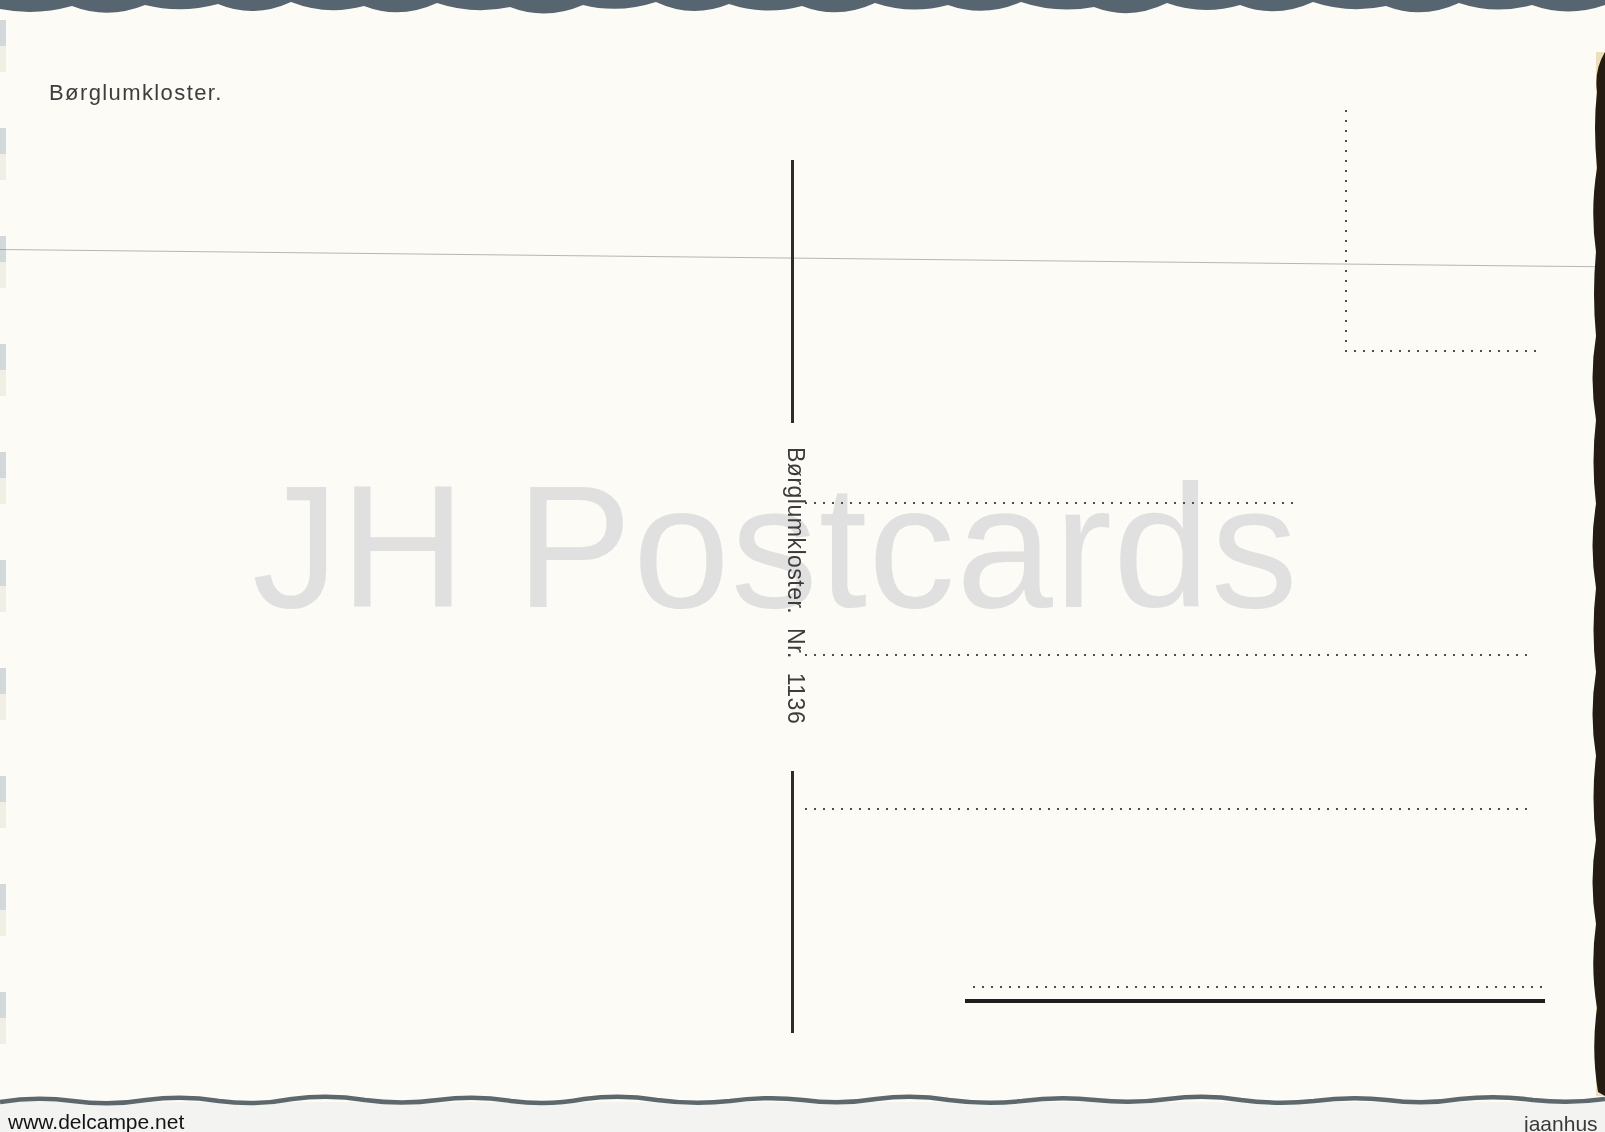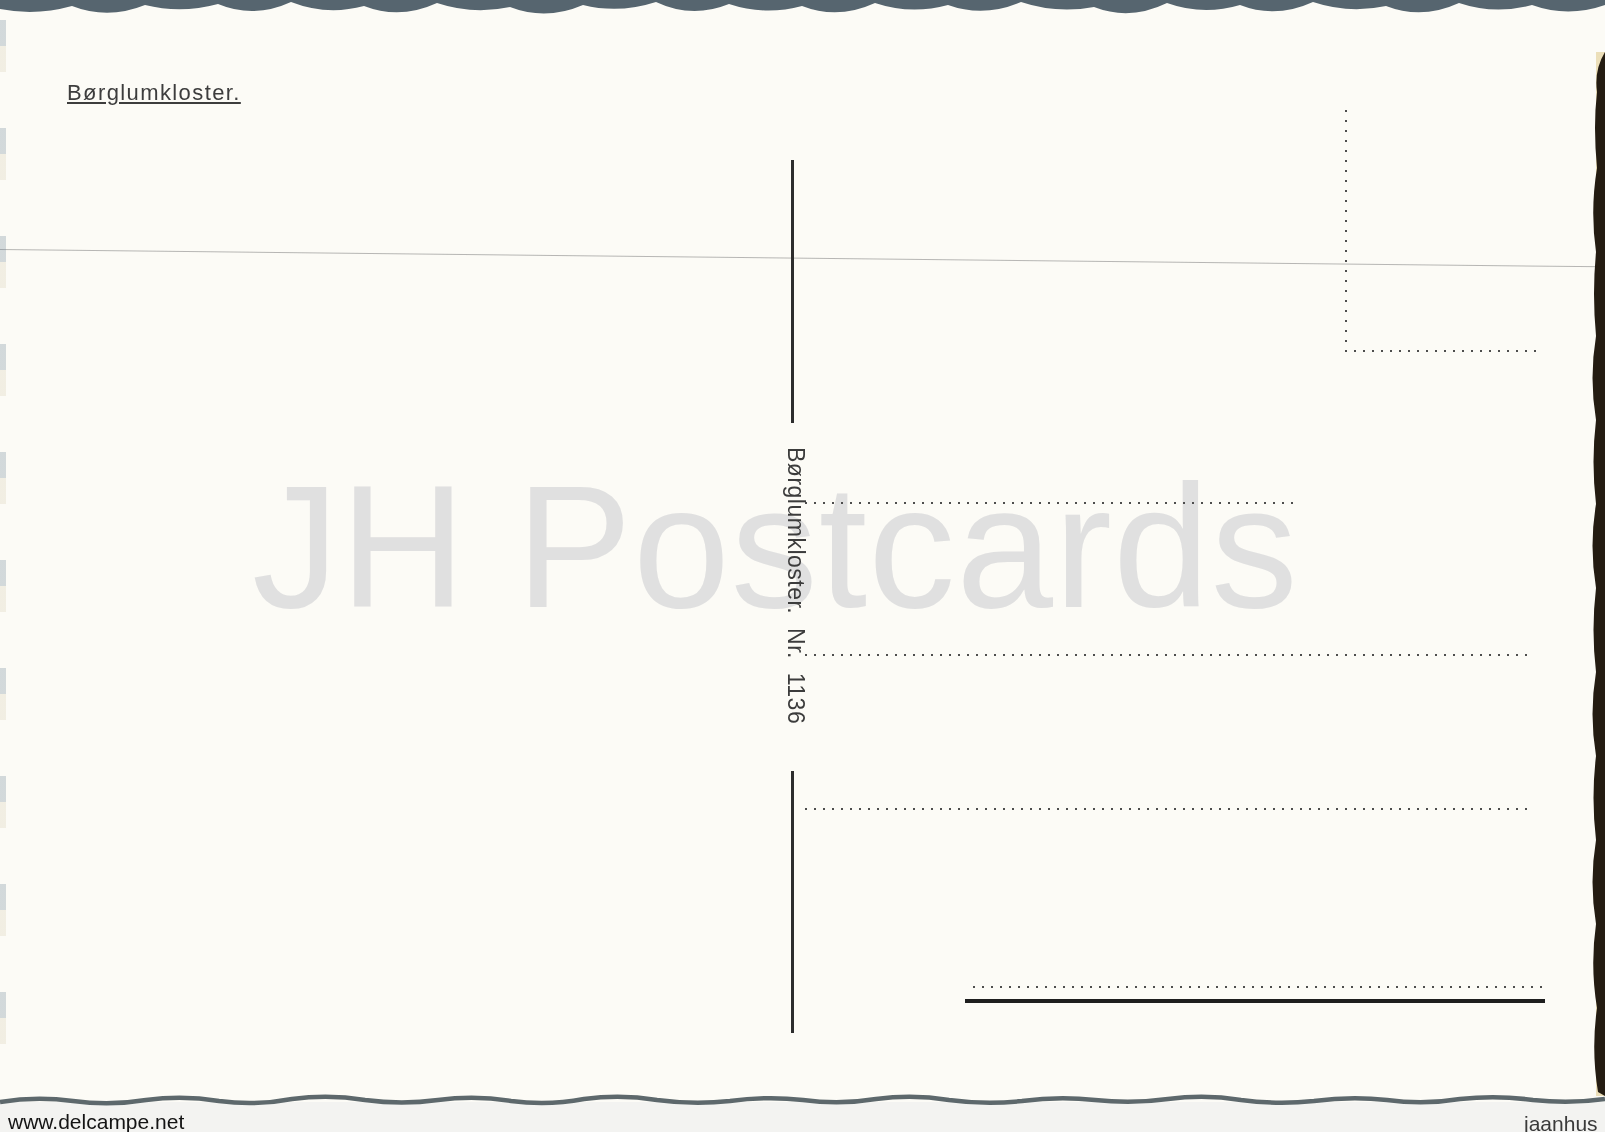--- a/index.html
+++ b/index.html
@@ -21,24 +21,23 @@
   .left-edge{
     position:absolute;left:0;top:20px;width:6px;height:1080px;
     background:repeating-linear-gradient(
       to bottom,
       rgba(115,138,155,0.30) 0 26px,
       rgba(210,200,170,0.25) 26px 52px,
       rgba(255,255,255,0) 52px 108px);
   }
   
   .card-title{
-    position:absolute;left:67px;top:80px;
+    position:absolute;left:49px;top:80px;
     font-size:22px;letter-spacing:1.4px;color:#3d3d3d;font-weight:400;
     white-space:pre;
-    text-decoration:underline;
   }
   
   .crease{
     position:absolute;left:0;top:249px;width:1610px;height:1px;
     background:rgba(125,125,125,0.55);
     transform:rotate(0.62deg);transform-origin:left center;
   }
   
   .watermark{
     position:absolute;left:252px;top:460px;

